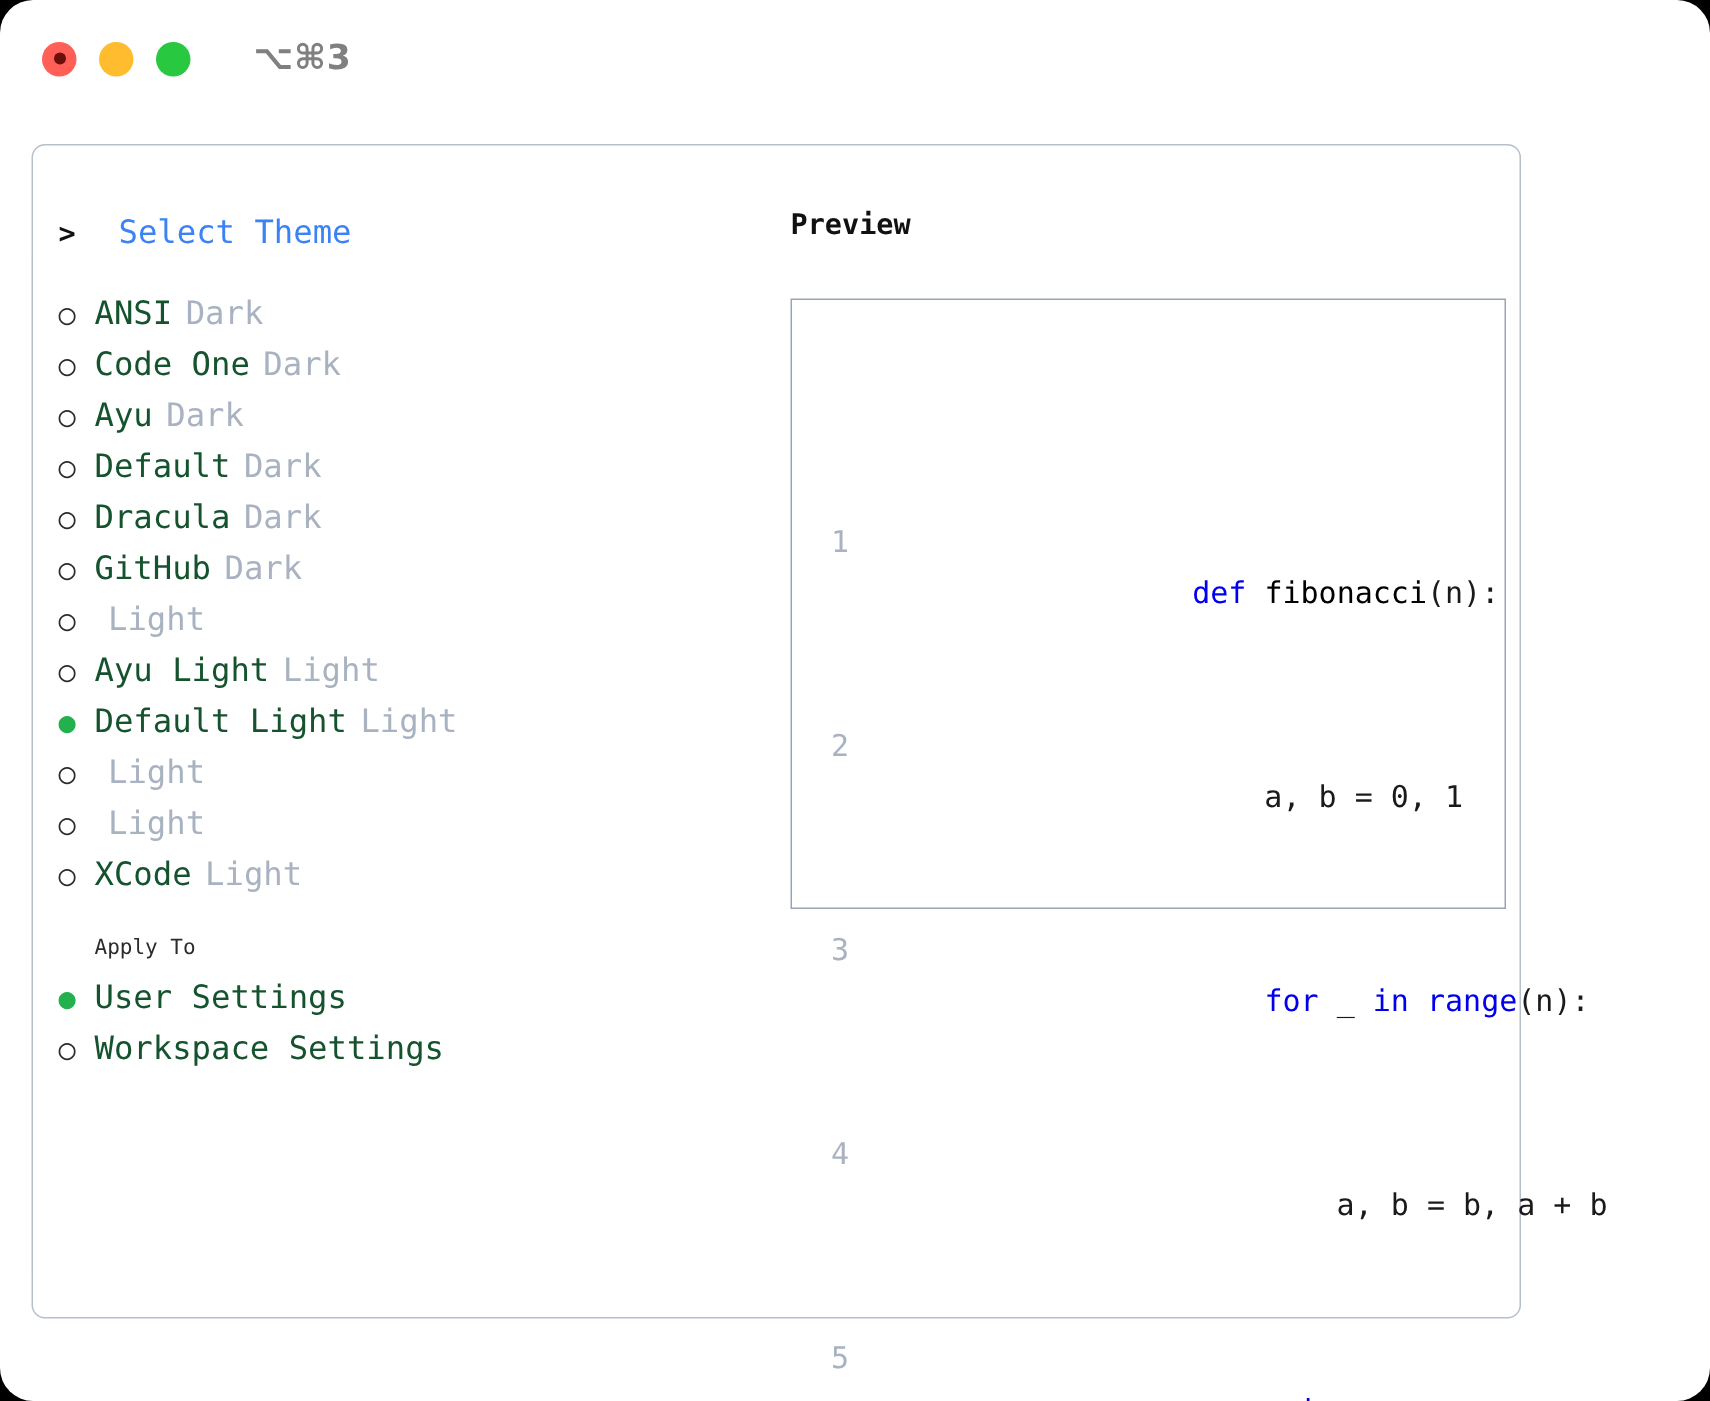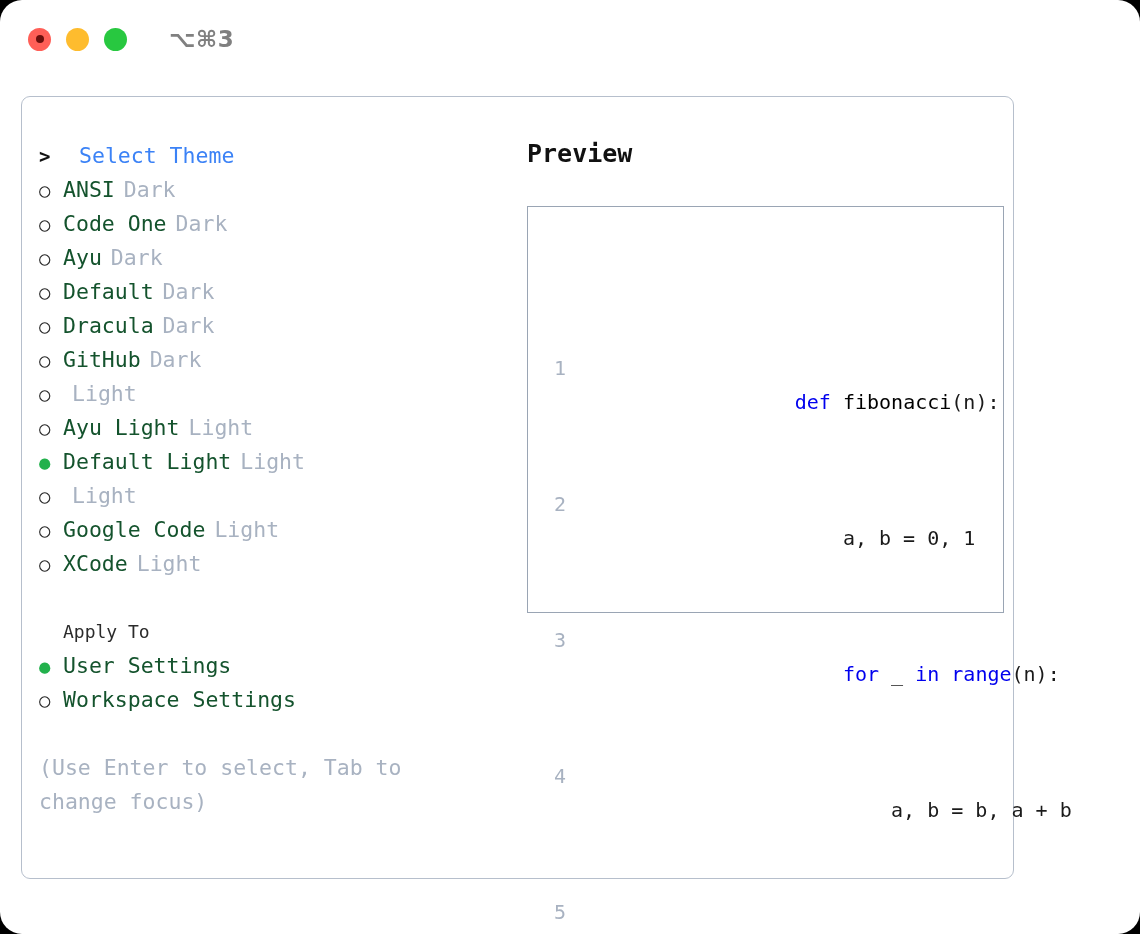--- a/index.html
+++ b/index.html
@@ -90,40 +90,40 @@
     color: #2b2b2b;
     font-size: 19px;
   }
   .marker.radio-on  { color: #22b14c; }
   .marker.radio-off { color: #2b2b2b; }
   .marker.caret     { color: #111111; font-weight: bold; }
 
   .label { color: #14532d; }
   .label.header { font-weight: normal; color: #3b82f6; margin-left: 16px; }
   .label.selected { color: #14532d; }
-  .suffix { color: #a8b2c1; margin-left: 9px; }
+  .suffix { color: #a8b2c1; margin-left: 9px; margin-top: 20px; }
 
   .row.spacer { height: 34px; }
 
   .section-label {
     color: #2b2b2b;
-    font-size: 18px;
+    font-size: 14px;
   }
 
   .hint {
     margin-top: 34px;
     color: #a8b2c1;
     font-size: 21.5px;
     line-height: 34px;
     width: 400px;
   }
 
   
   .preview-title {
-    font-size: 25px;
+    font-size: 19px;
     font-weight: bold;
     color: #111111;
     margin-bottom: 38px;
   }
 
   .preview-box {
     width: 477px;
     height: 407px;
     border: 1.5px solid #9aa5b4;
     background: #ffffff;
@@ -227,21 +227,20 @@
               <span class="suffix">Light</span>
             </div>
 
             <div class="row">
               <span class="marker radio-off">○</span>
               <span class="suffix">Light</span>
             </div>
 
             <div class="row">
               <span class="marker radio-off">○</span>
-              <span class="label">Google Code</span>
               <span class="suffix">Light</span>
             </div>
 
             <div class="row">
               <span class="marker radio-off">○</span>
               <span class="label">XCode</span>
               <span class="suffix">Light</span>
             </div>
 
             <div class="row spacer"></div>
@@ -256,21 +255,20 @@
               <span class="label selected">User Settings</span>
             </div>
 
             <div class="row">
               <span class="marker radio-off">○</span>
               <span class="label">Workspace Settings</span>
             </div>
 
           </div>
 
-          <div class="hint">(Use Enter to select, Tab to change focus)</div>
 
         </div>
 
         <div class="col-right">
 
           <div class="preview-title">Preview</div>
 
           <div class="preview-box">
             <div class="code">
 

